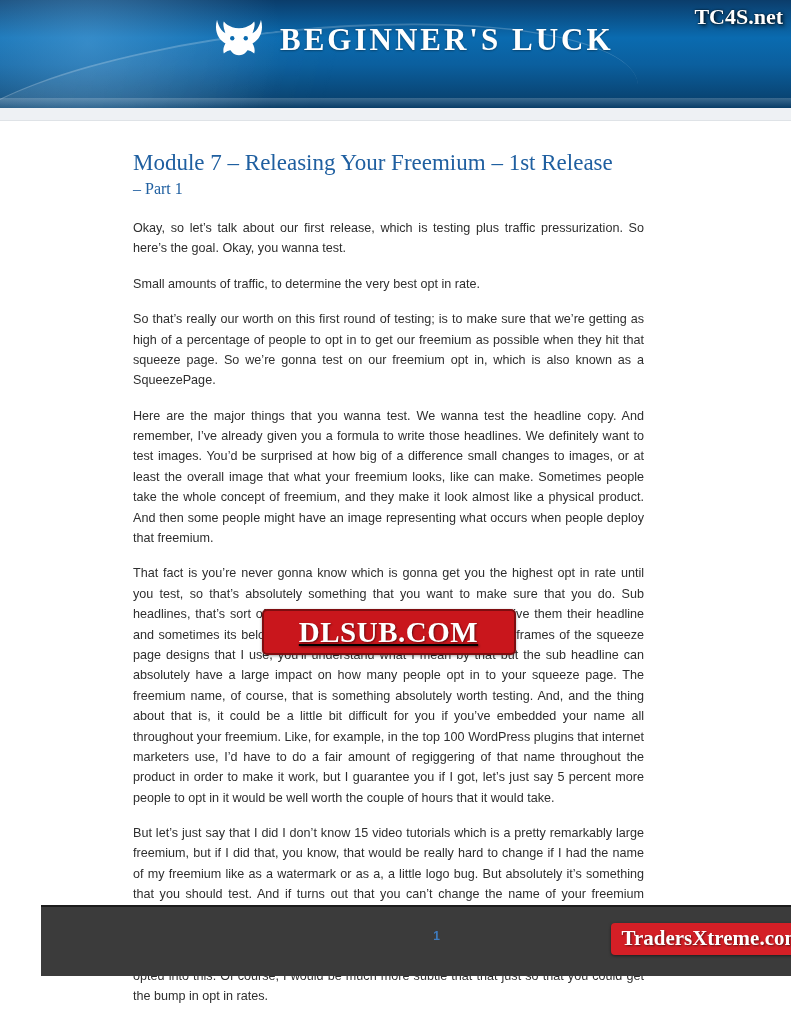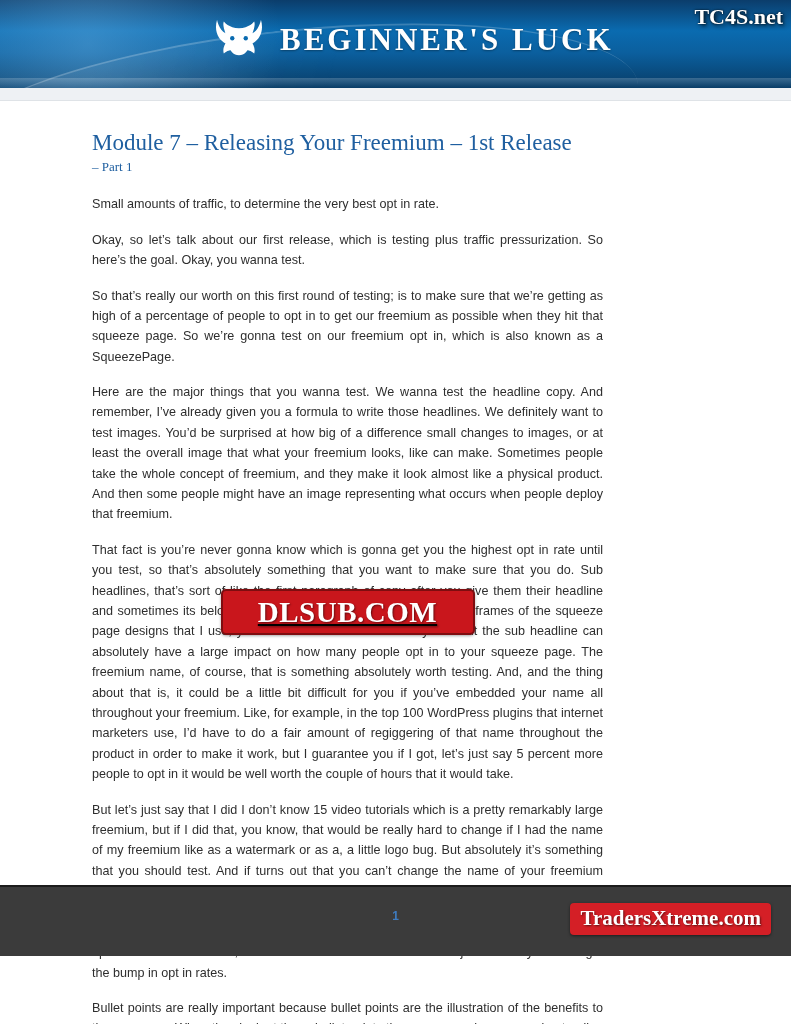--- a/index.html
+++ b/index.html
@@ -12,21 +12,21 @@
     height: 1024px;
     font-family: "Liberation Sans", sans-serif;
     overflow: hidden;
     position: relative;
   }
 
   
   .header {
     position: relative;
     width: 791px;
-    height: 88px;
+    height: 108px;
     background: linear-gradient(180deg, #0b3d6b 0%, #0a6bb0 35%, #0b5f9e 60%, #083c66 100%);
     overflow: hidden;
   }
   .header::before {
     content: "";
     position: absolute;
     left: -80px;
     top: -60px;
     width: 420px;
     height: 260px;
@@ -97,33 +97,34 @@
   }
 
   
   .page {
     position: relative;
     width: 695px;
     height: 855px;
     background: #ffffff;
     box-sizing: border-box;
     padding: 28px 92px 0 92px;
+    margin-left: 41px;
   }
   .doc-title {
     color: #1f5fa0;
     font-family: "Liberation Serif", serif;
     font-size: 23px;
     font-weight: normal;
     margin: 0;
     line-height: 1.25;
   }
   .doc-subtitle {
     color: #1f5fa0;
     font-family: "Liberation Serif", serif;
-    font-size: 13px;
+    font-size: 16px;
     margin: 1px 0 20px 0;
     line-height: 1.2;
   }
   .para {
     color: #2e2e2e;
     font-size: 12.6px;
     line-height: 1.62;
     text-align: justify;
     margin: 0 0 15px 0;
   }
@@ -212,22 +213,22 @@
 
   <div class="site-badge">TC4S.net</div>
 </div>
 <div class="header-strip"></div>
 
 <div class="page">
 
   <h1 class="doc-title">Module 7 – Releasing Your Freemium – 1st Release</h1>
   <div class="doc-subtitle">– Part 1</div>
 
+  <p class="para">Okay, so let’s talk about our first release, which is testing plus traffic pressurization. So here’s the goal. Okay, you wanna test.</p>
   <p class="para">Small amounts of traffic, to determine the very best opt in rate.</p>
-  <p class="para">Okay, so let’s talk about our first release, which is testing plus traffic pressurization. So here’s the goal. Okay, you wanna test.</p>
   <p class="para">So that’s really our worth on this first round of testing; is to make sure that we’re getting as high of a percentage of people to opt in to get our freemium as possible when they hit that squeeze page. So we’re gonna test on our freemium opt in, which is also known as a SqueezePage.</p>
   <p class="para">Here are the major things that you wanna test. We wanna test the headline copy. And remember, I’ve already given you a formula to write those headlines. We definitely want to test images. You’d be surprised at how big of a difference small changes to images, or at least the overall image that what your freemium looks, like can make. Sometimes people take the whole concept of freemium, and they make it look almost like a physical product. And then some people might have an image representing what occurs when people deploy that freemium.</p>
   <p class="para">That fact is you’re never gonna know which is gonna get you the highest opt in rate until you test, so that’s absolutely something that you want to make sure that you do. Sub headlines, that’s sort of like the first paragraph of copy after you give them their headline and sometimes its below the image and when I show you the wire frames of the squeeze page designs that I use, you’ll understand what I mean by that but the sub headline can absolutely have a large impact on how many people opt in to your squeeze page. The freemium name, of course, that is something absolutely worth testing. And, and the thing about that is, it could be a little bit difficult for you if you’ve embedded your name all throughout your freemium. Like, for example, in the top 100 WordPress plugins that internet marketers use, I’d have to do a fair amount of regiggering of that name throughout the product in order to make it work, but I guarantee you if I got, let’s just say 5 percent more people to opt in it would be well worth the couple of hours that it would take.</p>
   <p class="para">But let’s just say that I did I don’t know 15 video tutorials which is a pretty remarkably large freemium, but if I did that, you know, that would be really hard to change if I had the name of my freemium like as a watermark or as a, a little logo bug. But absolutely it’s something that you should test. And if turns out that you can’t change the name of your freemium when they get it delivered, I would, actually, almost rather have you have a better freemium name on your opt in and squeeze page, and then use an email the first email that you send to them and say, hey, just so you know, this is what you’re getting. I’ve called it this, but you opted into this. Of course, I would be much more subtle that that just so that you could get the bump in opt in rates.</p>
   <p class="para">Bullet points are really important because bullet points are the illustration of the benefits to the consumer. When they look at those bullet points they are gonna have an understanding of exactly what they are going to get in terms of the benefit after they opt in. So yeah, they absolutely do</p>
 
   <div class="watermark">
     <span class="watermark-text">DLSUB.COM</span>
   </div>
 

